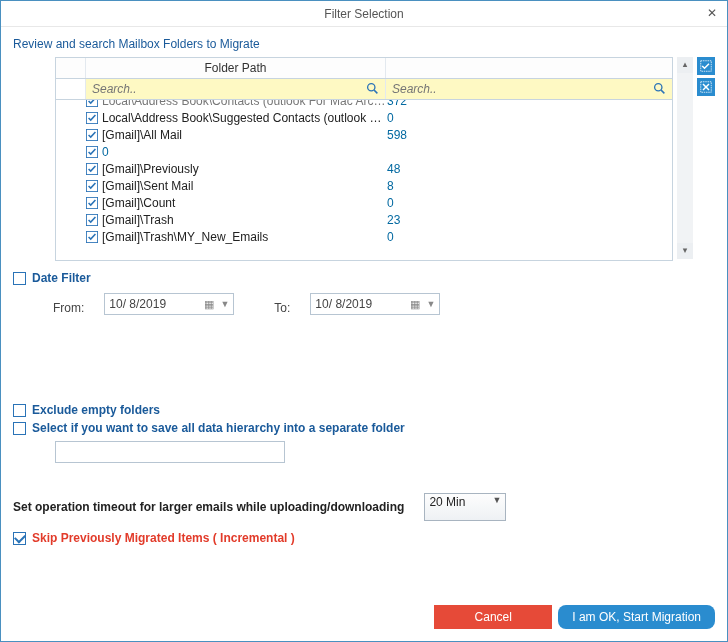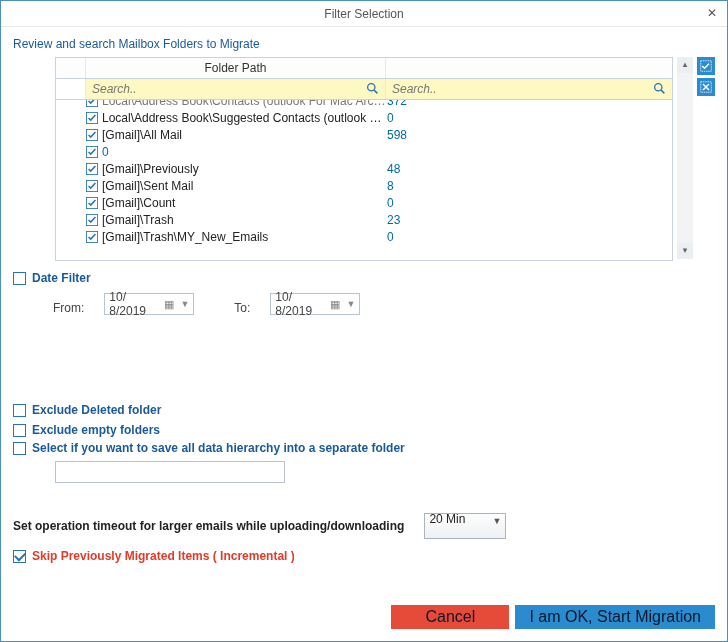--- a/index.html
+++ b/index.html
@@ -188,21 +188,21 @@
     align-items: flex-end;
     gap: 20px;
     margin-top: 8px;
     margin-left: 40px;
   }
   .date-line .lbl { color: #444; }
   .dateinput {
     border: 1px solid #b7c5d2;
     background: #fff;
     height: 22px;
-    width: 90px;
+    width: 130px;
     display: flex;
     align-items: center;
     padding: 0 4px;
     gap: 4px;
     color: #444;
   }
   .dateinput .cal { margin-left: auto; font-size: 11px; color: #888; }
   .dateinput .dd { font-size: 9px; color: #888; margin-left: 2px; }
   .opt-block { margin-top: 88px; }
   .opt-block .opt-row { font-weight: 600; }
@@ -219,50 +219,50 @@
   .timeout-line {
     display: flex;
     align-items: center;
     gap: 20px;
     margin-top: 30px;
   }
   .timeout-line .lbl { color: #222; font-weight: 600; }
   .select {
     border: 1px solid #a8b4c0;
     background: linear-gradient(#fdfdfd,#eef1f4);
-    height: 16px;
+    height: 28px;
     width: 82px;
     display: flex;
-    align-items: flex-end;
-    padding: 12px 4px;
+    align-items: flex-start;
+    padding: 1px 4px;
     cursor: pointer;
   }
   .select .val { flex: 1; color: #222; font-size: 12px; }
   .select .arr { font-size: 9px; color: #555; }
   .skip-row { margin-top: 10px; color: #e23b2a; font-weight: 600; }
   .footer {
     position: absolute;
     right: 12px;
     bottom: 12px;
     display: flex;
     gap: 6px;
   }
   .btn {
     height: 24px;
     min-width: 118px;
-    color: #0f172a;
+    color: #ffffff;
     display: flex;
     align-items: center;
     justify-content: center;
-    font-size: 16px;
+    font-size: 12px;
     cursor: pointer;
     padding: 0 14px;
   }
   .btn.cancel { background: #e64a38; }
-  .btn.start { background: #2a8ccf; min-width: 150px; }
+  .btn.start { background: #2a8ccf; min-width: 150px; border-radius: 8px; }
 </style>
 </head>
 <body>
 
 <div class="window">
   <div class="titlebar">
     <span class="title">Filter Selection</span>
     <span class="close">✕</span>
   </div>
 
@@ -425,24 +425,20 @@
       </div>
       <span class="lbl" style="margin-left:20px">To:</span>
       <div class="dateinput">
         <span>10/  8/2019</span>
         <span class="cal">▦</span>
         <span class="dd">▼</span>
       </div>
     </div>
 
     <div class="opt-block">
-      <div class="opt-row">
-        <span class="cb"></span>
-        <span>Exclude Deleted folder</span>
-      </div>
       <div class="opt-row" style="margin-top:6px">
         <span class="cb"></span>
         <span>Exclude empty folders</span>
       </div>
       <div class="opt-row" style="margin-top:4px">
         <span class="cb"></span>
         <span>Select if you want to save all data hierarchy into a separate folder</span>
       </div>
       <input class="hier-input" value="" style="">
     </div>

